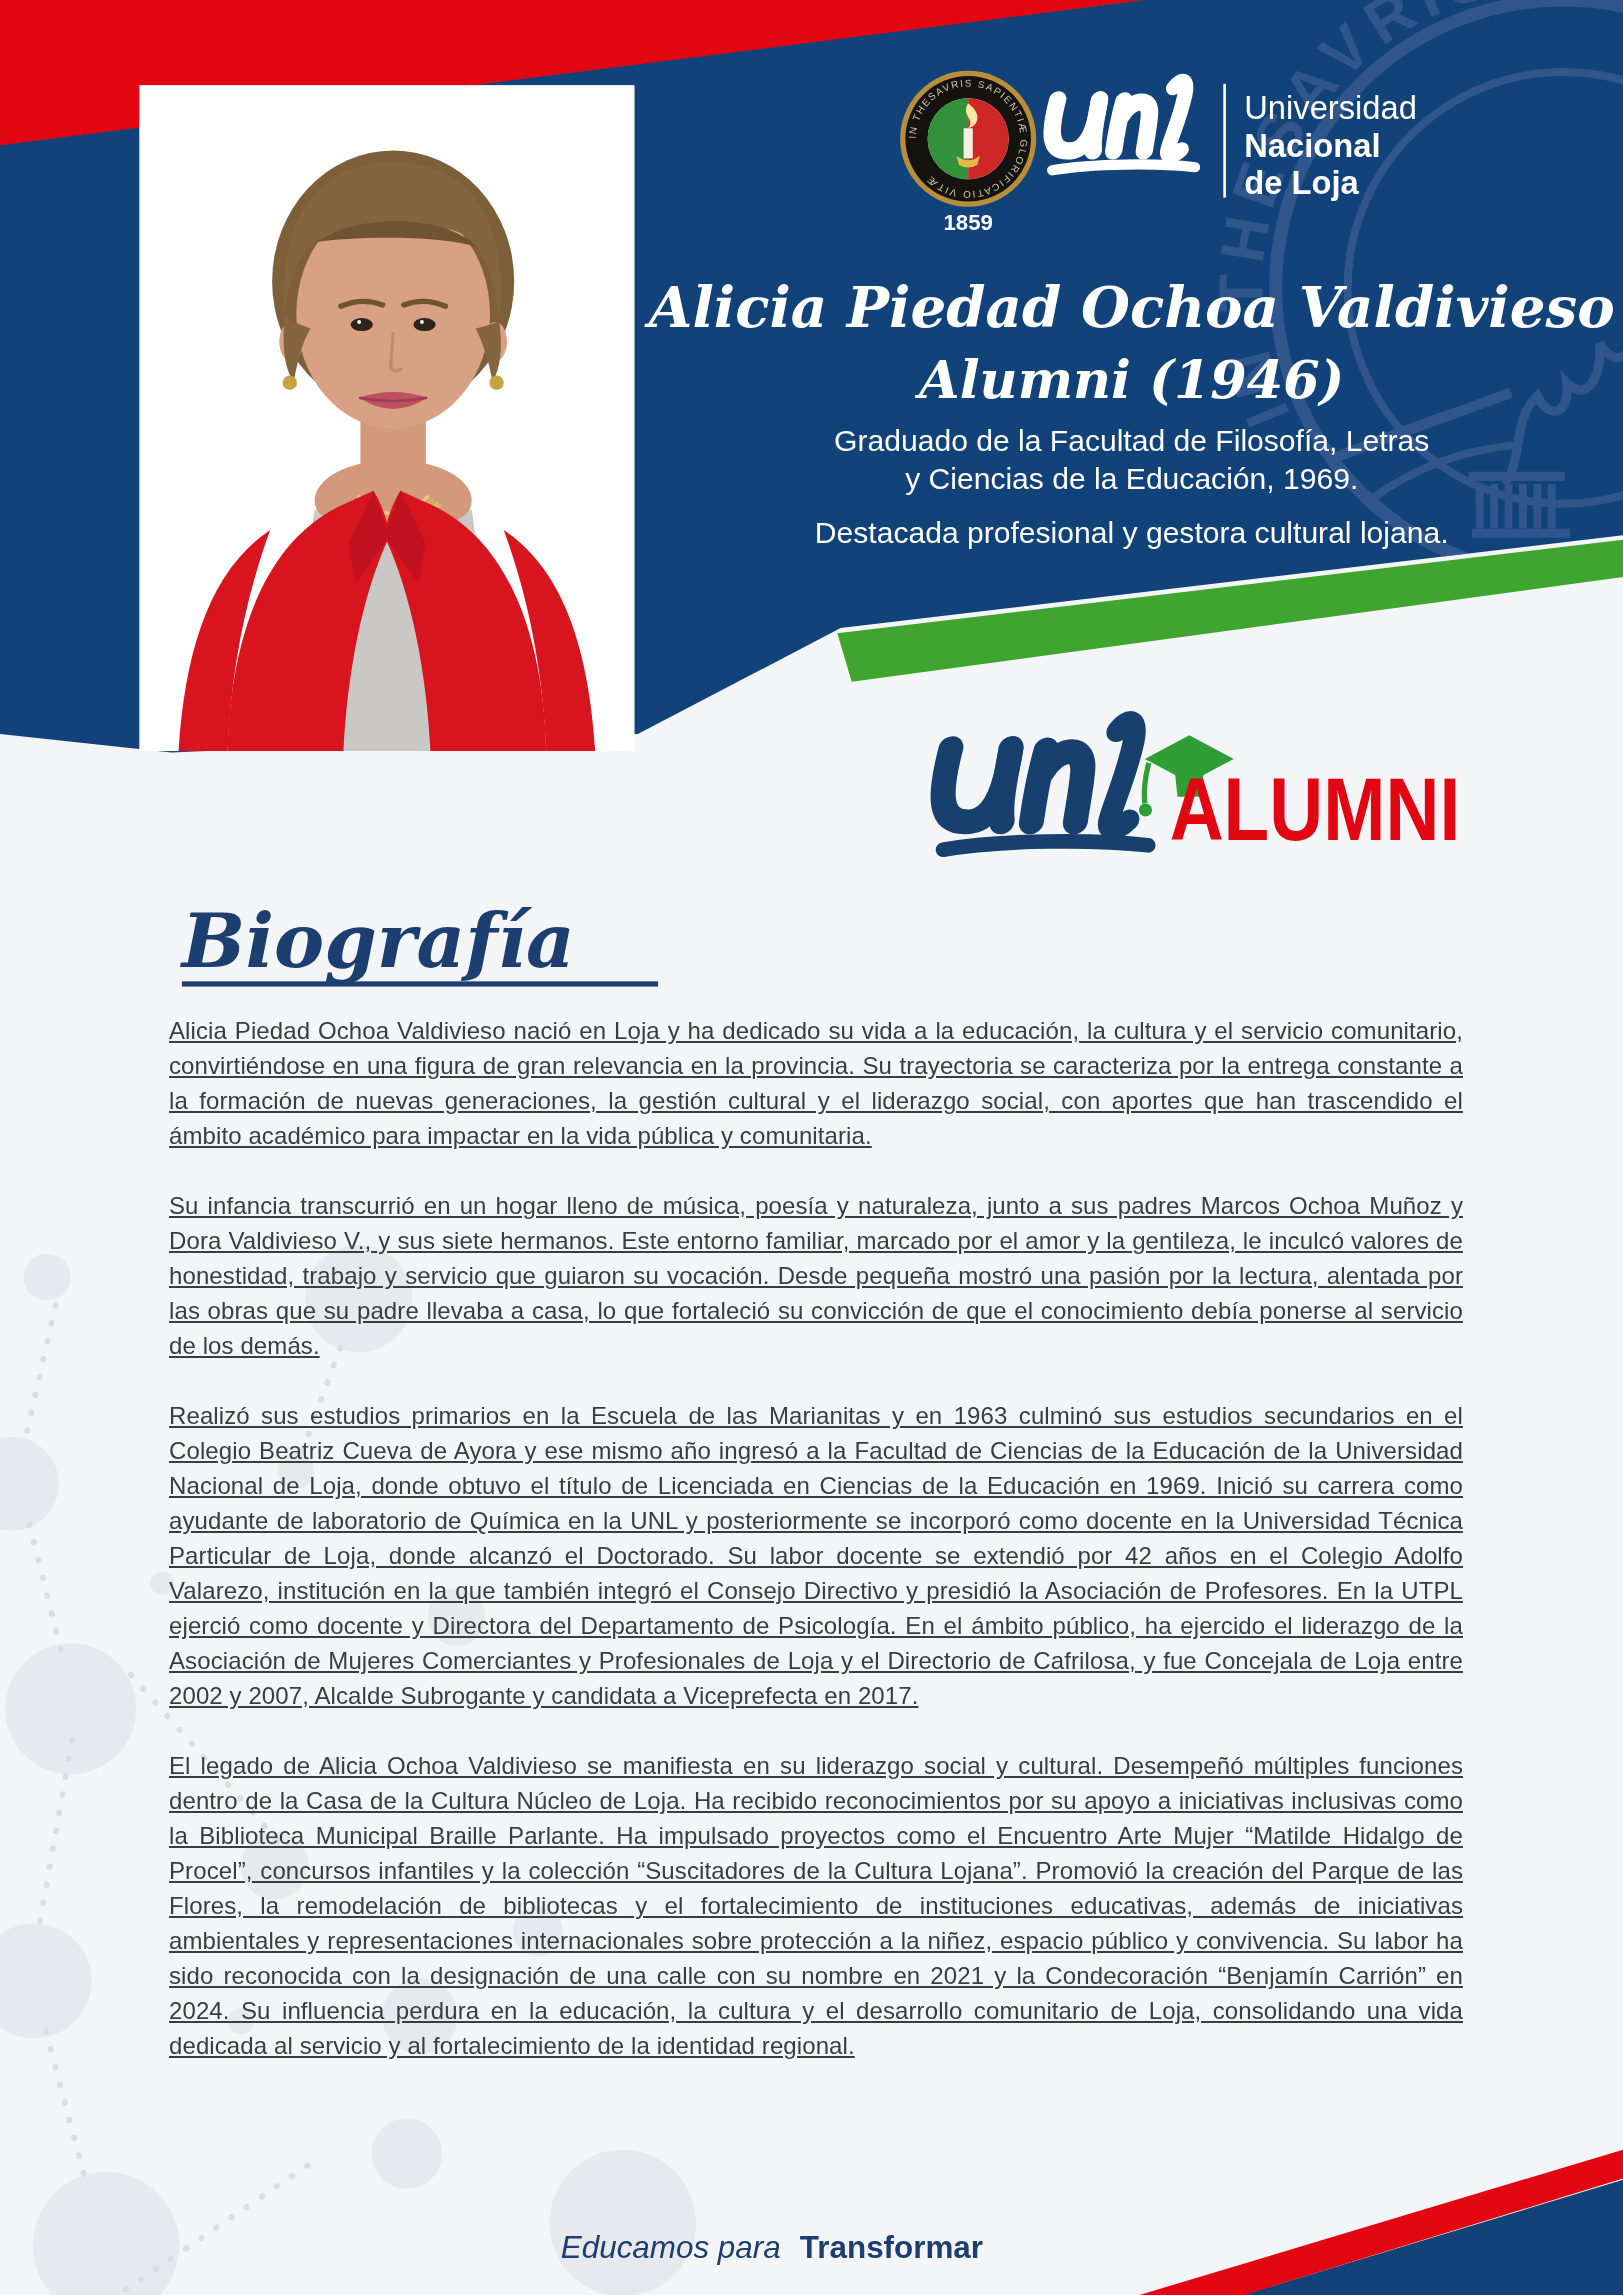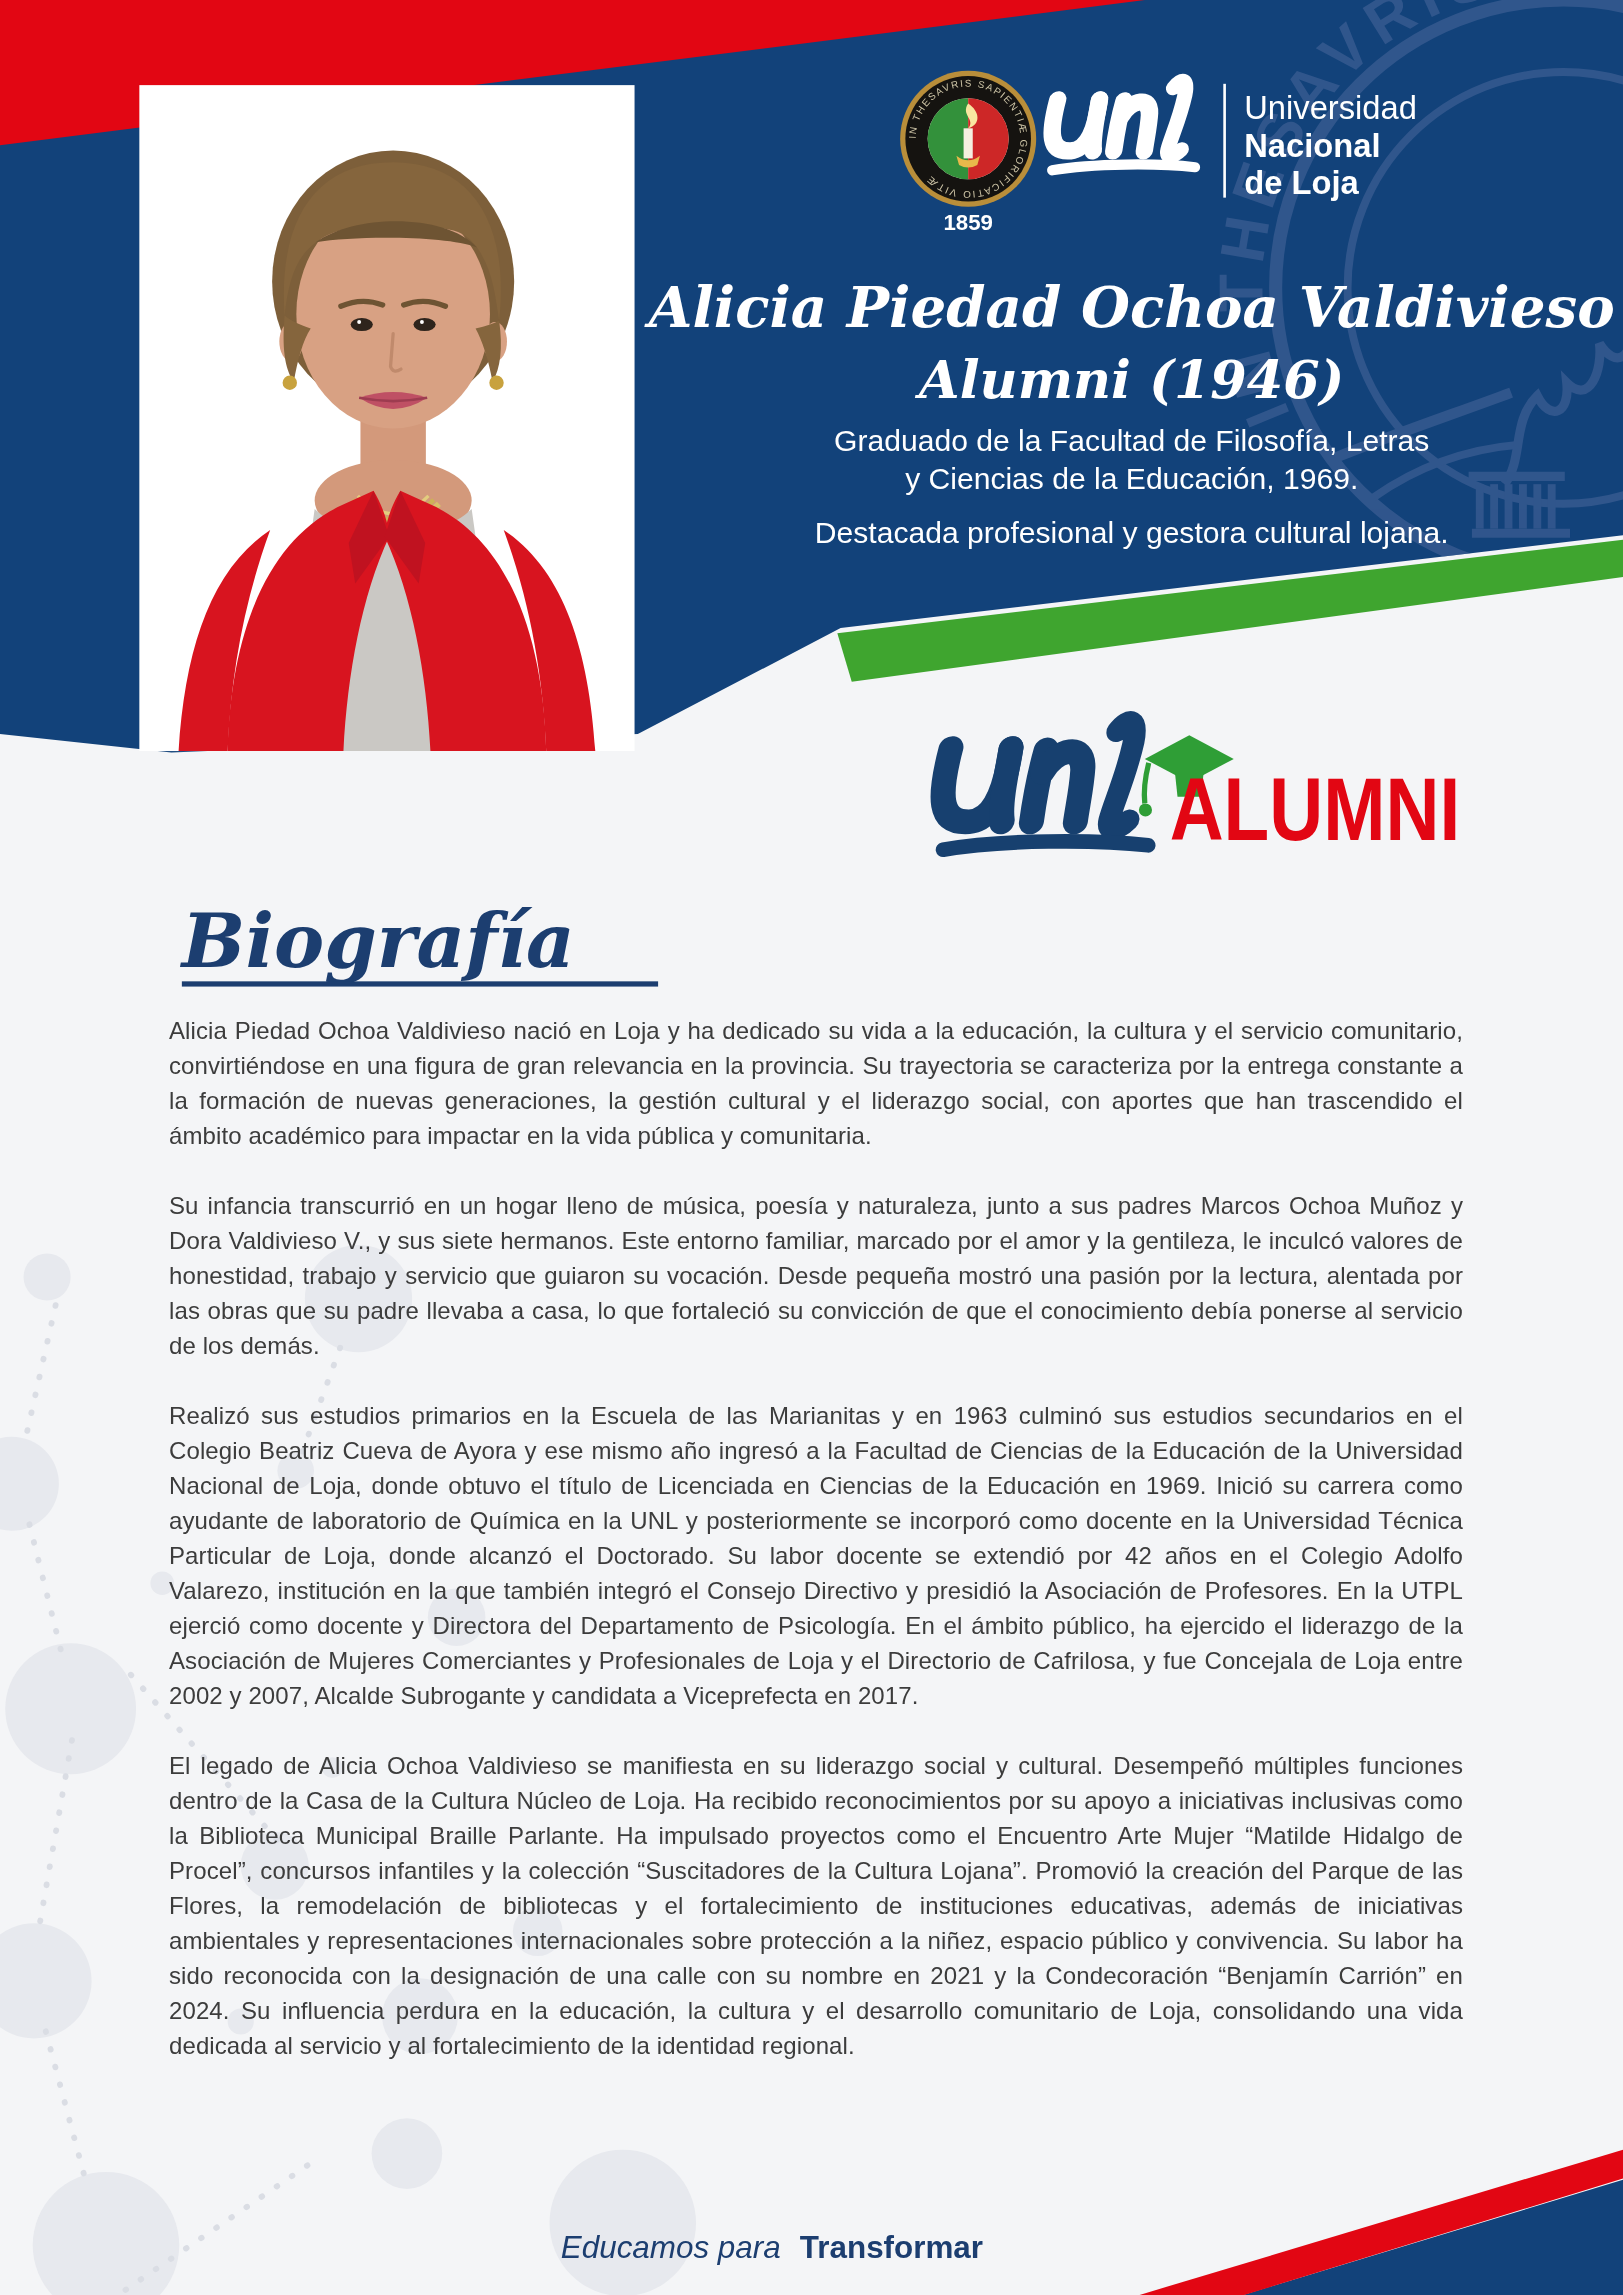--- a/index.html
+++ b/index.html
@@ -11,21 +11,21 @@
     font-family:"Liberation Sans",sans-serif;
   }
   svg.bg{position:absolute;left:0;top:0;}
   svg text{font-family:"Liberation Sans",sans-serif;}
   .serif-it{font-family:"DejaVu Serif",serif;font-style:italic;font-weight:bold;}
   .bio-text{
     position:absolute;left:169px;top:1013px;width:1294px;
     color:#3c3c3c;font-size:24px;line-height:35px;
     text-align:justify;letter-spacing:0.1px;
   }
-  .bio-text p{margin:0 0 35px 0;}
+  .bio-text p{margin:0 0 35px 0;text-decoration:underline;}
 </style>
 </head>
 <body>
 
 <div class="page">
 
 <svg class="bg" width="1623" height="2295" viewBox="0 0 2481 3508">
   <defs>
     <g id="unl-script" fill="none" stroke-linecap="round" stroke-linejoin="round">
       <g transform="skewX(-8)">

